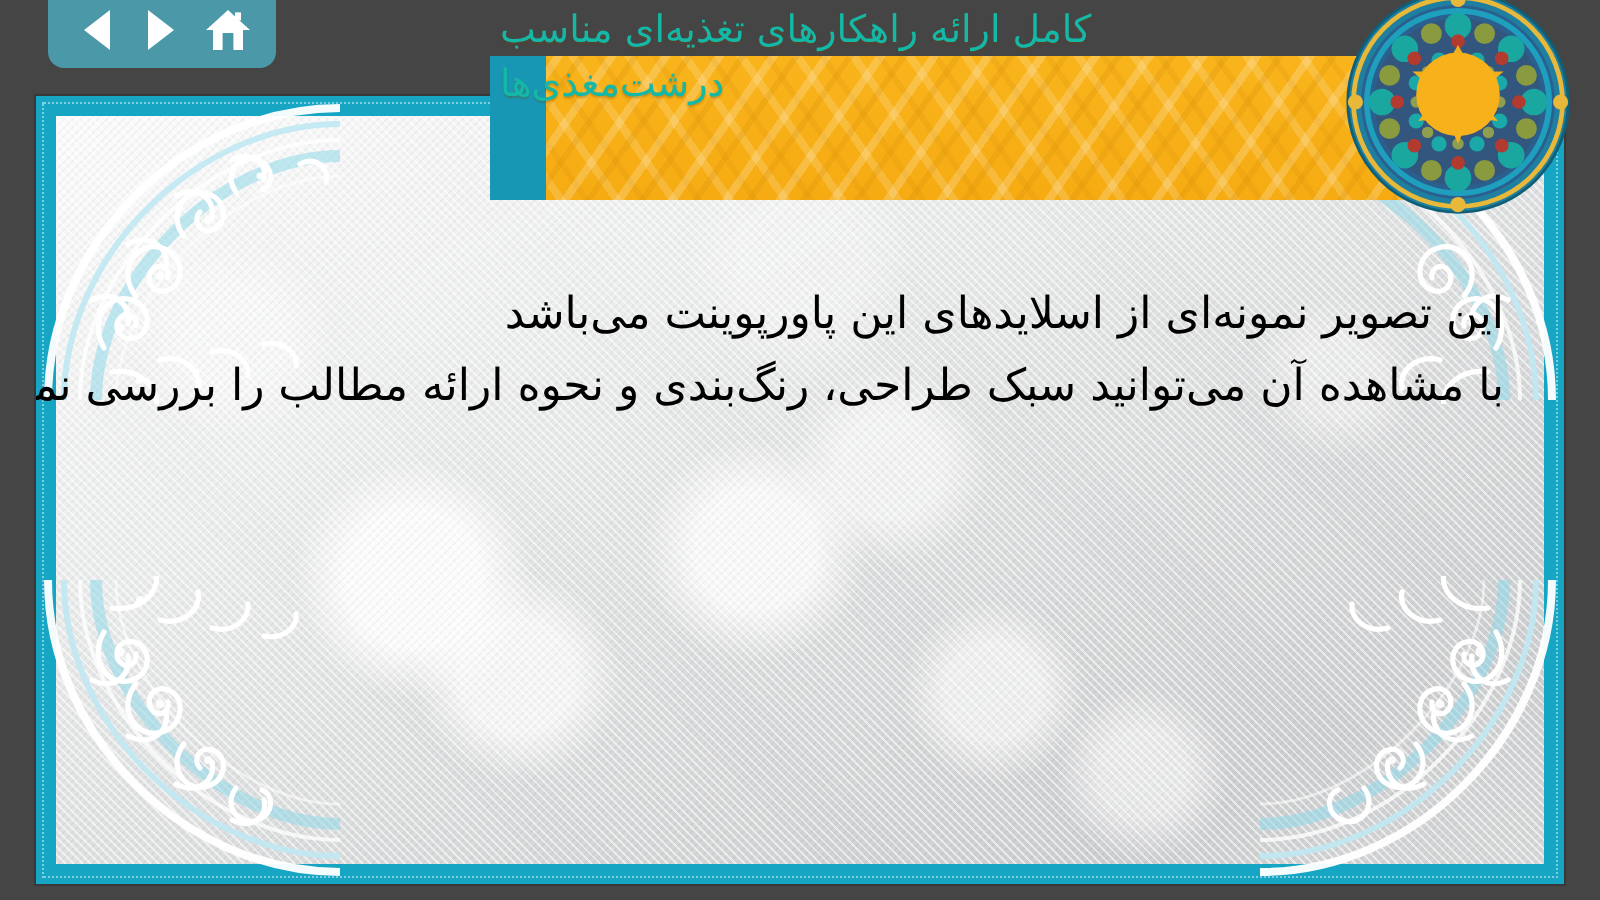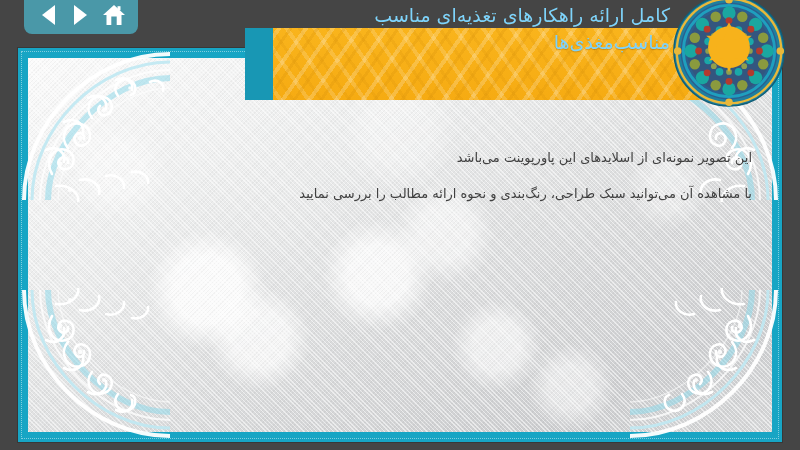--- a/index.html
+++ b/index.html
@@ -120,23 +120,23 @@
     left: 245px; top: 28px;
     width: 28px; height: 72px;
     background: #1897b4;
     z-index: 46;
   }
   .title-text {
     position: absolute;
     left: 250px; top: 2px;
     width: 420px;
     z-index: 50;
-    text-align: right;
+    text-align: left;
     direction: rtl;
-    color: #7dd3fc;
+    color: #14b8a6;
     font-size: 19px;
     line-height: 27px;
     font-weight: 400;
     text-shadow: 0 1px 1px rgba(120,70,0,.30);
     pointer-events:none;
   }
 
   
   .medallion {
     position: absolute;
@@ -146,22 +146,22 @@
   }
 
   
   .body-text {
     position: absolute;
     right: 30px; top: 92px;
     width: 690px;
     z-index: 8;
     direction: rtl;
     text-align: right;
-    color: #404040;
-    font-size: 13px;
+    color: #000000;
+    font-size: 22px;
     line-height: 36px;
     white-space: nowrap;
   }
   .body-text .line { display: block; }
 </style>
 </head>
 <body>
 
 <div id="viewer">
 
@@ -271,21 +271,21 @@
       <span class="line">این تصویر نمونه‌ای از اسلایدهای این پاورپوینت می‌باشد</span>
       <span class="line">با مشاهده آن می‌توانید سبک طراحی، رنگ‌بندی و نحوه ارائه مطالب را بررسی نمایید</span>
     </div>
   </div>
 
   <div class="title-tab"></div>
   <div class="title-band"></div>
 
   <div class="title-text">
     <div>کامل ارائه راهکارهای تغذیه‌ای مناسب</div>
-    <div>مناسب‌مغذی‌ها</div>
+    <div>درشت‌مغذی‌ها</div>
   </div>
 
   <svg class="medallion" viewBox="0 0 120 120">
     <circle cx="60" cy="60" r="58" fill="#1f7fa0"></circle>
     <circle cx="60" cy="60" r="55" fill="none" stroke="#e8b83a" stroke-width="2.5"></circle>
     <circle cx="60" cy="60" r="51" fill="#2b5f8e"></circle>
     <circle cx="60" cy="60" r="48" fill="none" stroke="#1f9fbe" stroke-width="3"></circle>
     <circle cx="60" cy="60" r="44" fill="#33567f"></circle>
     <g>
       <g fill="#1aa7a0">

